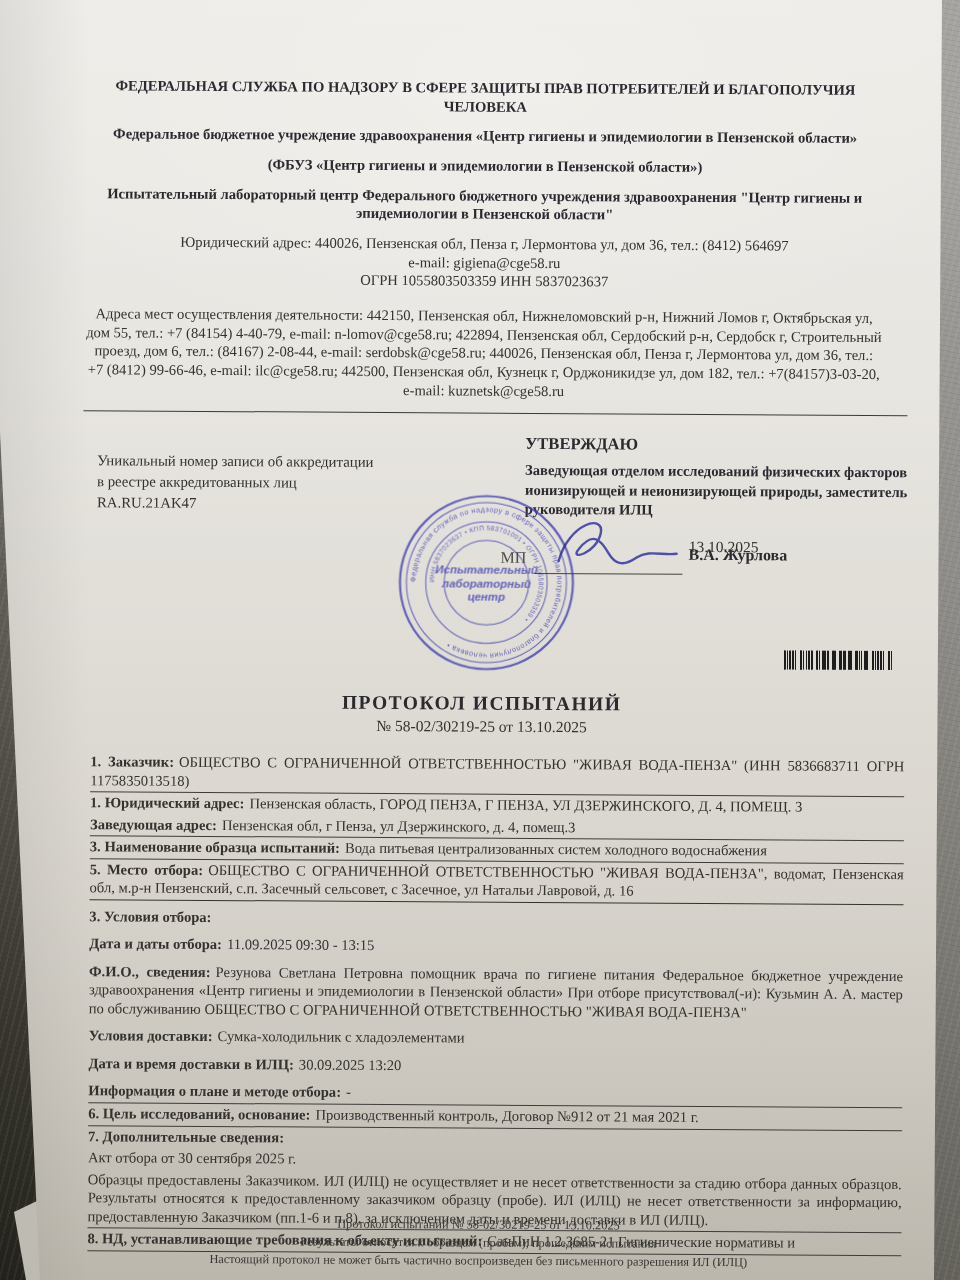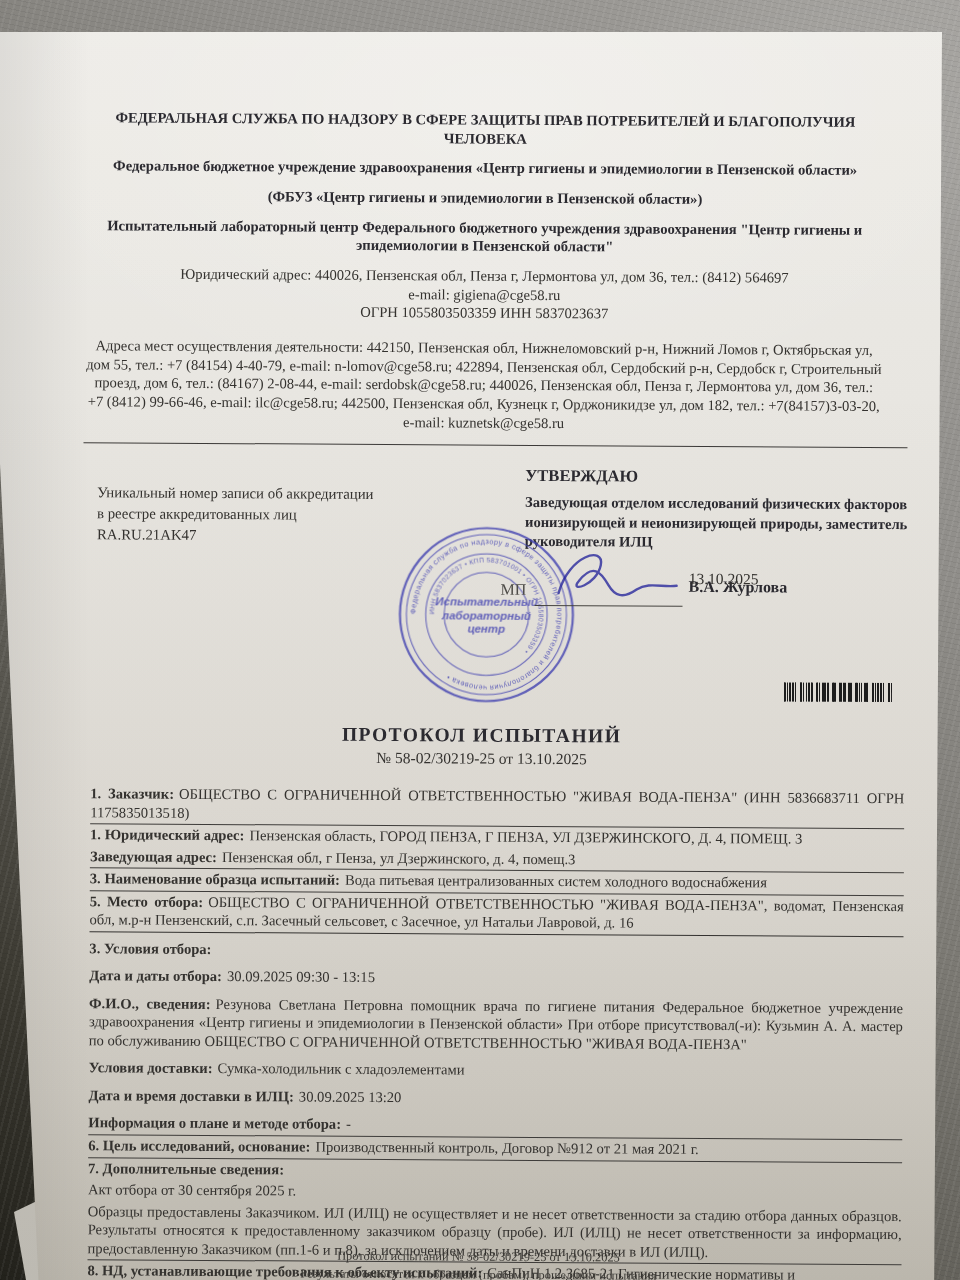--- a/index.html
+++ b/index.html
@@ -23,21 +23,20 @@
     position:absolute;inset:0;
     background:linear-gradient(180deg,#cfccc5,#bdbab2);
     clip-path:polygon(14px 1212px, 64px 1188px, 84px 1280px, 26px 1280px);
   }
   
   .paper{
     position:absolute;inset:0;
     background:linear-gradient(180deg,#edebe6 0%, #e8e6e1 30%, #e0ddd7 62%, #d6d3cc 85%, #ccc9c1 100%);
     clip-path:polygon(0 0, 942px 0, 934px 1280px, 40px 1280px, 0 432px);
     filter:drop-shadow(-4px 3px 7px rgba(0,0,0,.35));
-    margin-top:32px;
   }
   .paper::before{ 
     content:"";position:absolute;inset:0;pointer-events:none;
     background:
       linear-gradient(90deg, rgba(0,0,0,.07), rgba(0,0,0,0) 90px),
       radial-gradient(700px 420px at 52% 6%, rgba(255,255,255,.22), rgba(255,255,255,0) 75%),
       linear-gradient(180deg, rgba(255,255,255,.08), rgba(255,255,255,0) 28%, rgba(108,92,66,.05) 70%, rgba(84,72,50,.14) 100%);
   }
   .content{
     position:absolute;inset:0;color:#34322f;
@@ -154,21 +153,21 @@
         <p class="c t2">№ 58-02/30219-25 от 13.10.2025</p>
       </div>
 
       <div class="body-text">
         <p class="just rule-b"><b>1. Заказчик:</b><span>ОБЩЕСТВО С ОГРАНИЧЕННОЙ ОТВЕТСТВЕННОСТЬЮ "ЖИВАЯ ВОДА-ПЕНЗА" (ИНН 5836683711 ОГРН 1175835013518)</span></p>
         <p class="just"><b>1. Юридический адрес:</b><span>Пензенская область, ГОРОД ПЕНЗА, Г ПЕНЗА, УЛ ДЗЕРЖИНСКОГО, Д. 4, ПОМЕЩ. 3</span></p>
         <p class="just rule-b"><b>Заведующая адрес:</b><span>Пензенская обл, г Пенза, ул Дзержинского, д. 4, помещ.3</span></p>
         <p class="rule-b"><b>3. Наименование образца испытаний:</b><span>Вода питьевая централизованных систем холодного водоснабжения</span></p>
         <p class="just rule-b2"><b>5. Место отбора:</b><span>ОБЩЕСТВО С ОГРАНИЧЕННОЙ ОТВЕТСТВЕННОСТЬЮ "ЖИВАЯ ВОДА-ПЕНЗА", водомат, Пензенская обл, м.р-н Пензенский, с.п. Засечный сельсовет, с Засечное, ул Натальи Лавровой, д. 16</span></p>
         <p class="gap"><b>3. Условия отбора:</b></p>
-        <p class="gap"><b>Дата и даты отбора:</b><span>30.09.2025 09:30 - 13:15</span></p>
+        <p class="gap"><b>Дата и даты отбора:</b><span>11.09.2025 09:30 - 13:15</span></p>
         <p class="just gap"><b>Ф.И.О., сведения:</b><span>Резунова Светлана Петровна помощник врача по гигиене питания Федеральное бюджетное учреждение здравоохранения «Центр гигиены и эпидемиологии в Пензенской области» При отборе присутствовал(-и): Кузьмин А. А. мастер по обслуживанию ОБЩЕСТВО С ОГРАНИЧЕННОЙ ОТВЕТСТВЕННОСТЬЮ "ЖИВАЯ ВОДА-ПЕНЗА"</span></p>
         <p class="gap"><b>Условия доставки:</b><span>Сумка-холодильник с хладоэлементами</span></p>
         <p class="gap"><b>Дата и время доставки в ИЛЦ:</b><span>30.09.2025 13:20</span></p>
         <p class="gap rule-b"><b>Информация о плане и методе отбора:</b><span>-</span></p>
         <p class="rule-b"><b>6. Цель исследований, основание:</b><span>Производственный контроль, Договор №912 от 21 мая 2021 г.</span></p>
         <p><b>7. Дополнительные сведения:</b></p>
         <p><span>Акт отбора от 30 сентября 2025 г.</span></p>
         <p class="just rule-b"><span>Образцы предоставлены Заказчиком. ИЛ (ИЛЦ) не осуществляет и не несет ответственности за стадию отбора данных образцов. Результаты относятся к предоставленному заказчиком образцу (пробе). ИЛ (ИЛЦ) не несет ответственности за информацию, предоставленную Заказчиком (пп.1-6 и п.8), за исключением даты и времени доставки в ИЛ (ИЛЦ).</span></p>
         <p class="rule-b"><b>8. НД, устанавливающие требования к объекту испытаний:</b><span>СанПиН 1.2.3685-21 Гигиенические нормативы и</span></p>
       </div>

